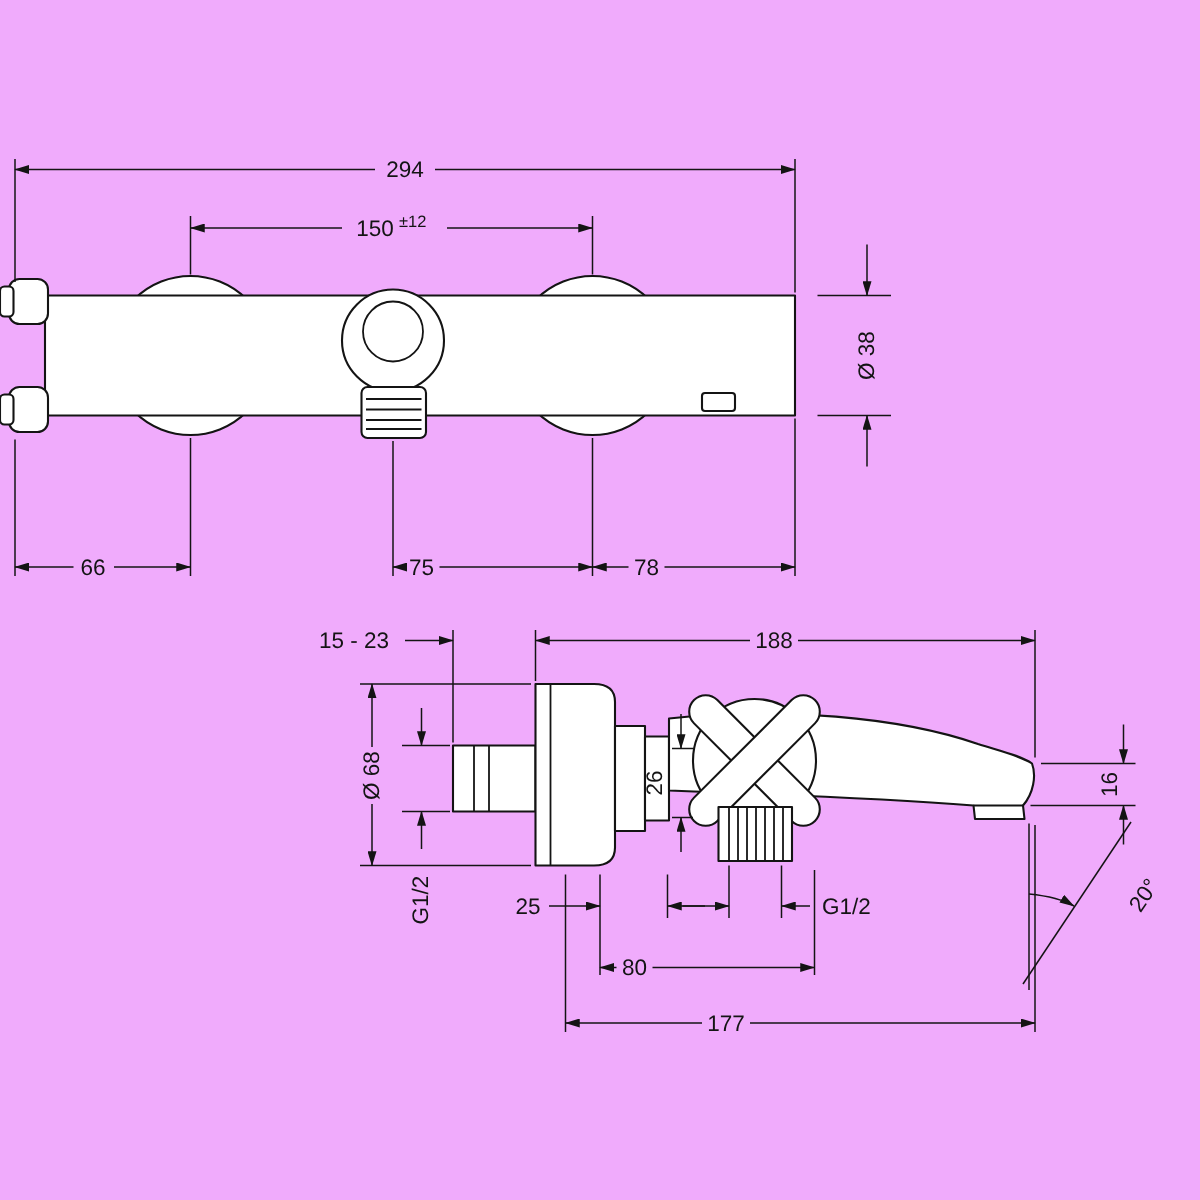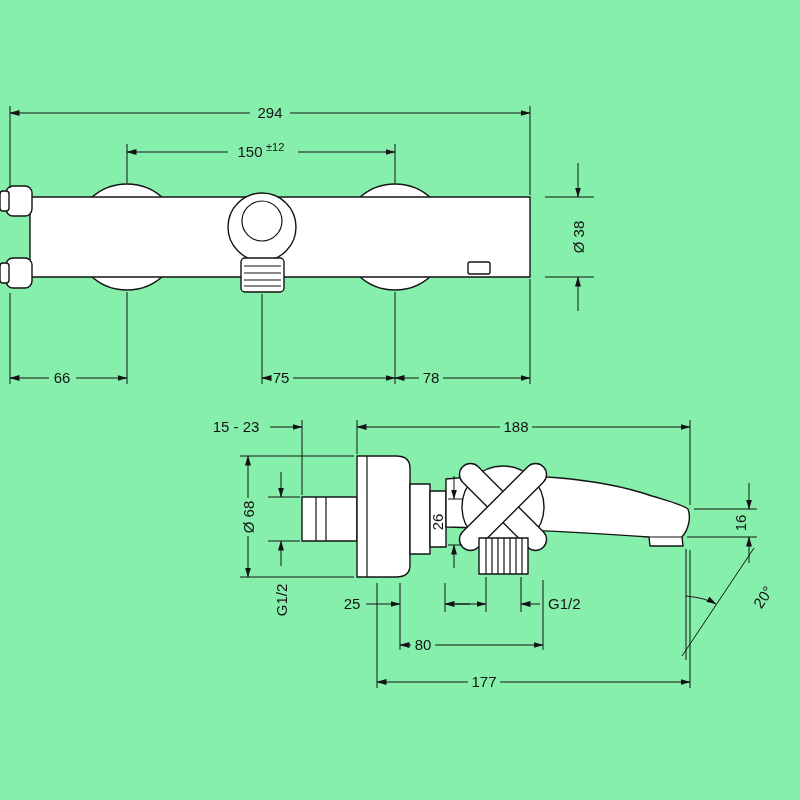--- a/index.html
+++ b/index.html
@@ -1,16 +1,16 @@
 <!DOCTYPE html>
 <html><head>
 <meta charset="utf-8">
 <style>
   html,body{margin:0;padding:0;background:#ffffff;}
-  .canvas{width:800px;height:800px;background:#86efac;position:relative;}
+  .canvas{width:800px;height:800px;background:#f0abfc;position:relative;}
   svg{display:block;}
   .part{fill:#ffffff;stroke:#141414;stroke-width:1.4;stroke-linejoin:round;}
   .pline{fill:none;stroke:#141414;stroke-width:1.2;}
   .dim{fill:none;stroke:#141414;stroke-width:1;}
   .ext{fill:none;stroke:#141414;stroke-width:1;}
   .arr{fill:#141414;}
   text{font-family:"Liberation Sans",sans-serif;font-size:15px;fill:#141414;}
   text.sup{font-size:11px;}
 </style>
 </head>

